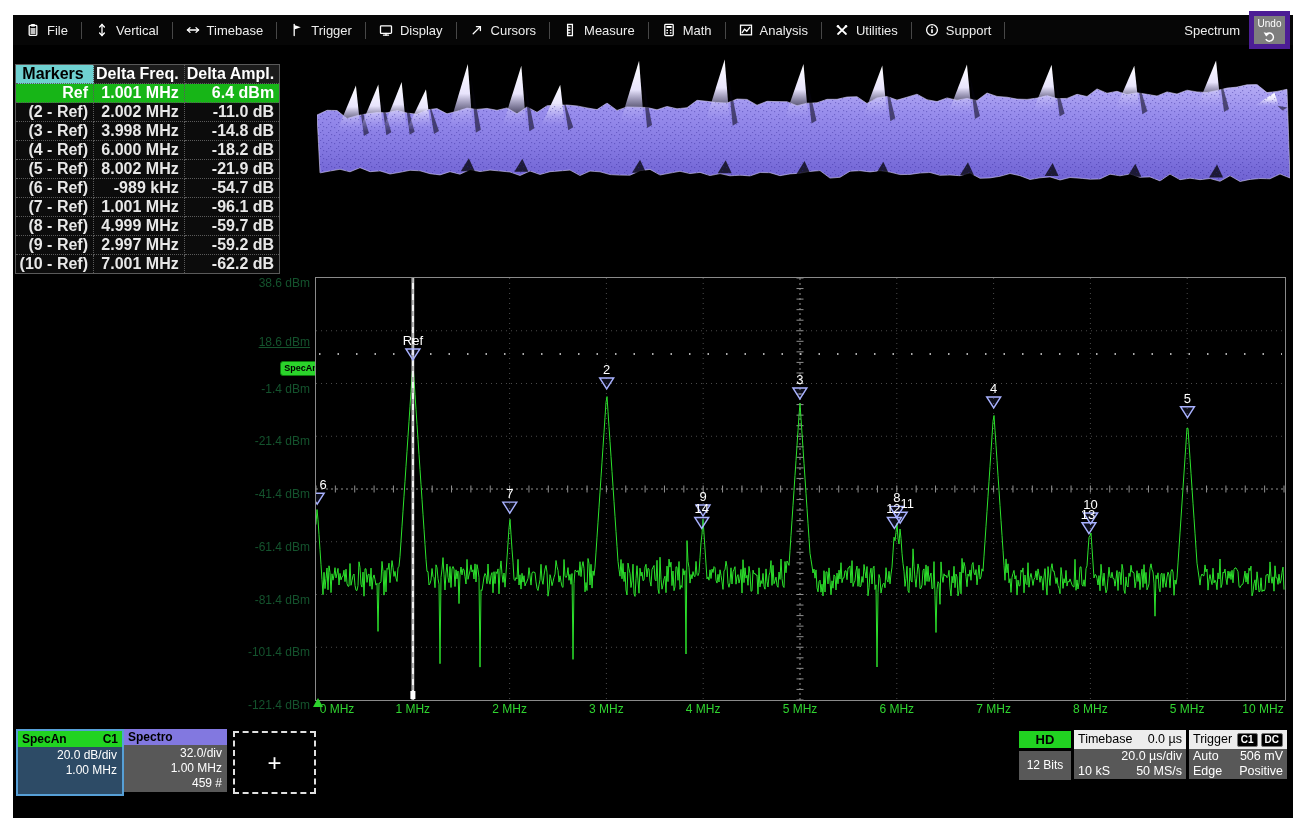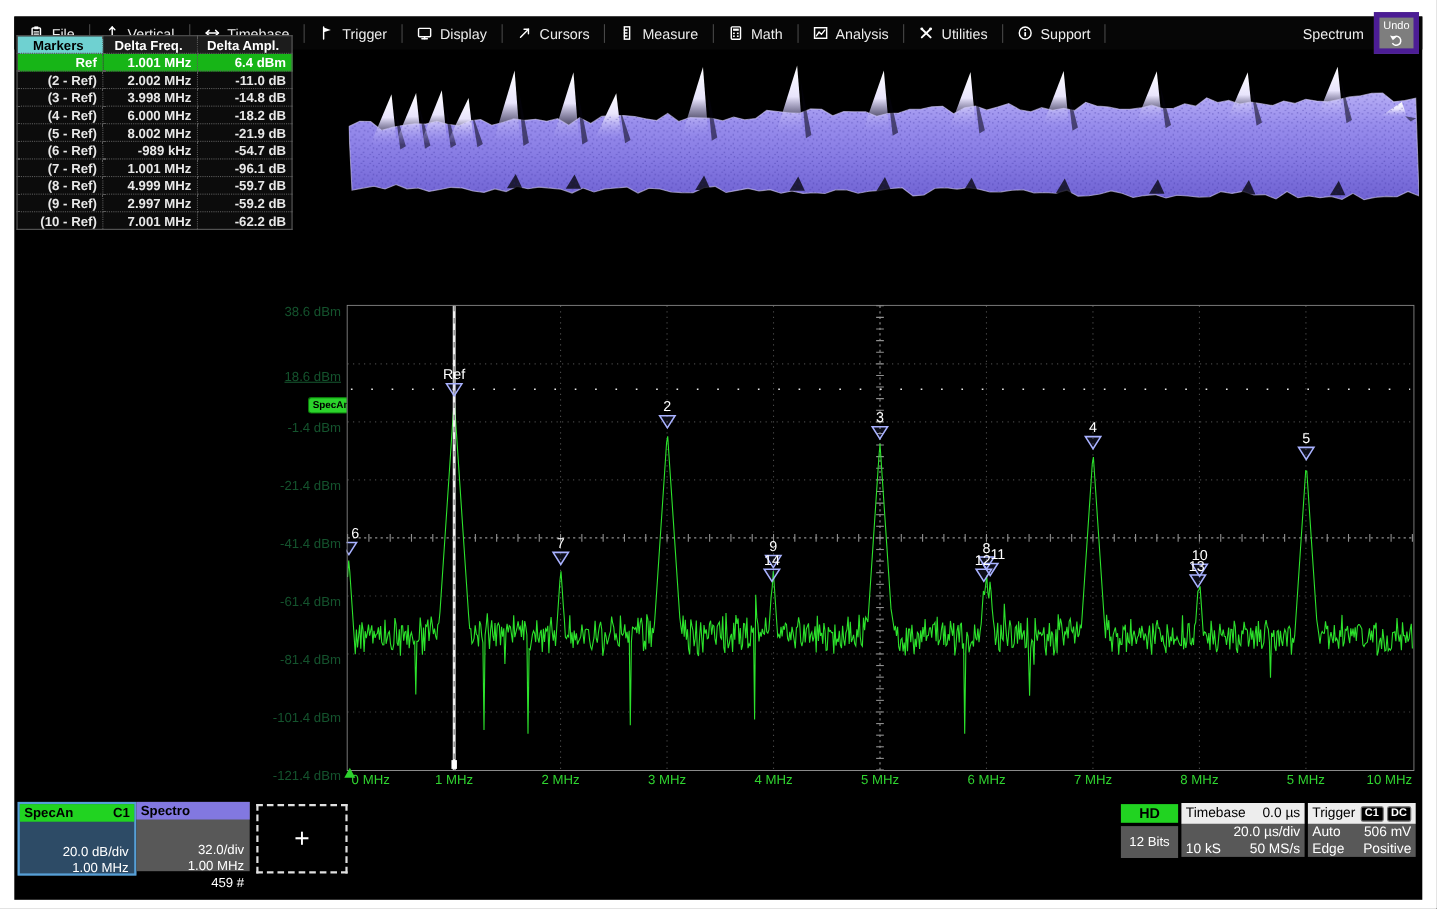--- a/index.html
+++ b/index.html
@@ -13,39 +13,39 @@
   .menu-item{display:flex;align-items:center;gap:7px;padding:0 13px;height:30px;color:#ededed;
              font-size:13px;cursor:default;}
   .menu-sep{width:1px;height:17px;background:#474747;}
   .menu-right{margin-left:auto;display:flex;align-items:center;gap:9px;padding-right:3px;}
   .mode-label{color:#ededed;font-size:13px;}
   .undo-btn{width:31px;height:28px;background:#7e7e7e;border:5px solid #4c1d95;color:#fff;
             font-size:10px;display:flex;flex-direction:column;align-items:center;justify-content:center;
             line-height:10px;gap:2px;}
 
   
-  table.markers{left:15px;top:32px;position:absolute;border-collapse:collapse;font-size:12px;font-weight:700;
+  table.markers{left:15px;top:64px;position:absolute;border-collapse:collapse;font-size:16px;font-weight:700;
                 color:#e8e8e8;background:#0c0c0c;border:1px solid #5a5a5a;}
   table.markers td,table.markers th{border:1px dotted #5a5a5a;height:15px;padding:0 5px 0 2px;text-align:right;white-space:nowrap;}
   table.markers th{background:#1c1c1c;color:#fff;text-align:center;}
   table.markers th.cyan{background:#6fd1d1;color:#000;}
   tr.sel td{background:#17b517;color:#fff;}
   .c-name{width:70px;} .c-freq{width:78px;} .c-ampl{width:78px;}
 
   
   .ylab{position:absolute;width:72px;text-align:right;color:#14532d;font-size:12px;}
   .xlab{position:absolute;width:60px;text-align:center;color:#30d430;font-size:12px;}
   .specan-badge{left:280px;top:361px;width:40px;height:13px;background:#2bd42b;border:1px solid #0b7a0b;
                 border-radius:3px;color:#000;font-size:9px;font-weight:700;text-align:center;line-height:12px;}
 
   
   .desc{position:absolute;font-size:12px;color:#fff;}
   .desc .hdr{height:16px;line-height:16px;padding:0 4px;display:flex;justify-content:space-between;
              font-weight:700;color:#000;}
-  .desc .body{padding:1px 5px 0 4px;text-align:right;line-height:15px;margin-top:19px;}
+  .desc .body{padding:1px 5px 0 4px;text-align:right;line-height:15px;}
   .specan-box{left:16px;top:729px;width:104px;height:63px;border:2px solid #569fd6;background:#2d4b66;}
   .specan-box .hdr{background:#21d321;}
   .spectro-box{left:124px;top:729px;width:103px;height:63px;background:#585858;}
   .spectro-box .hdr{background:#8278e0;}
   .add-box{left:233px;top:731px;width:79px;height:59px;border:2px dashed #e0e0e0;background:#000;color:#fff;
            display:flex;align-items:center;justify-content:center;font-size:24px;font-weight:300;}
   .hd-hdr{left:1019px;top:731px;width:52px;height:17px;background:#21d321;color:#000;font-weight:700;
           font-size:13px;text-align:center;line-height:17px;}
   .hd-body{left:1019px;top:751px;width:52px;height:29px;background:#585858;color:#fff;font-size:12px;
            text-align:center;line-height:29px;}

